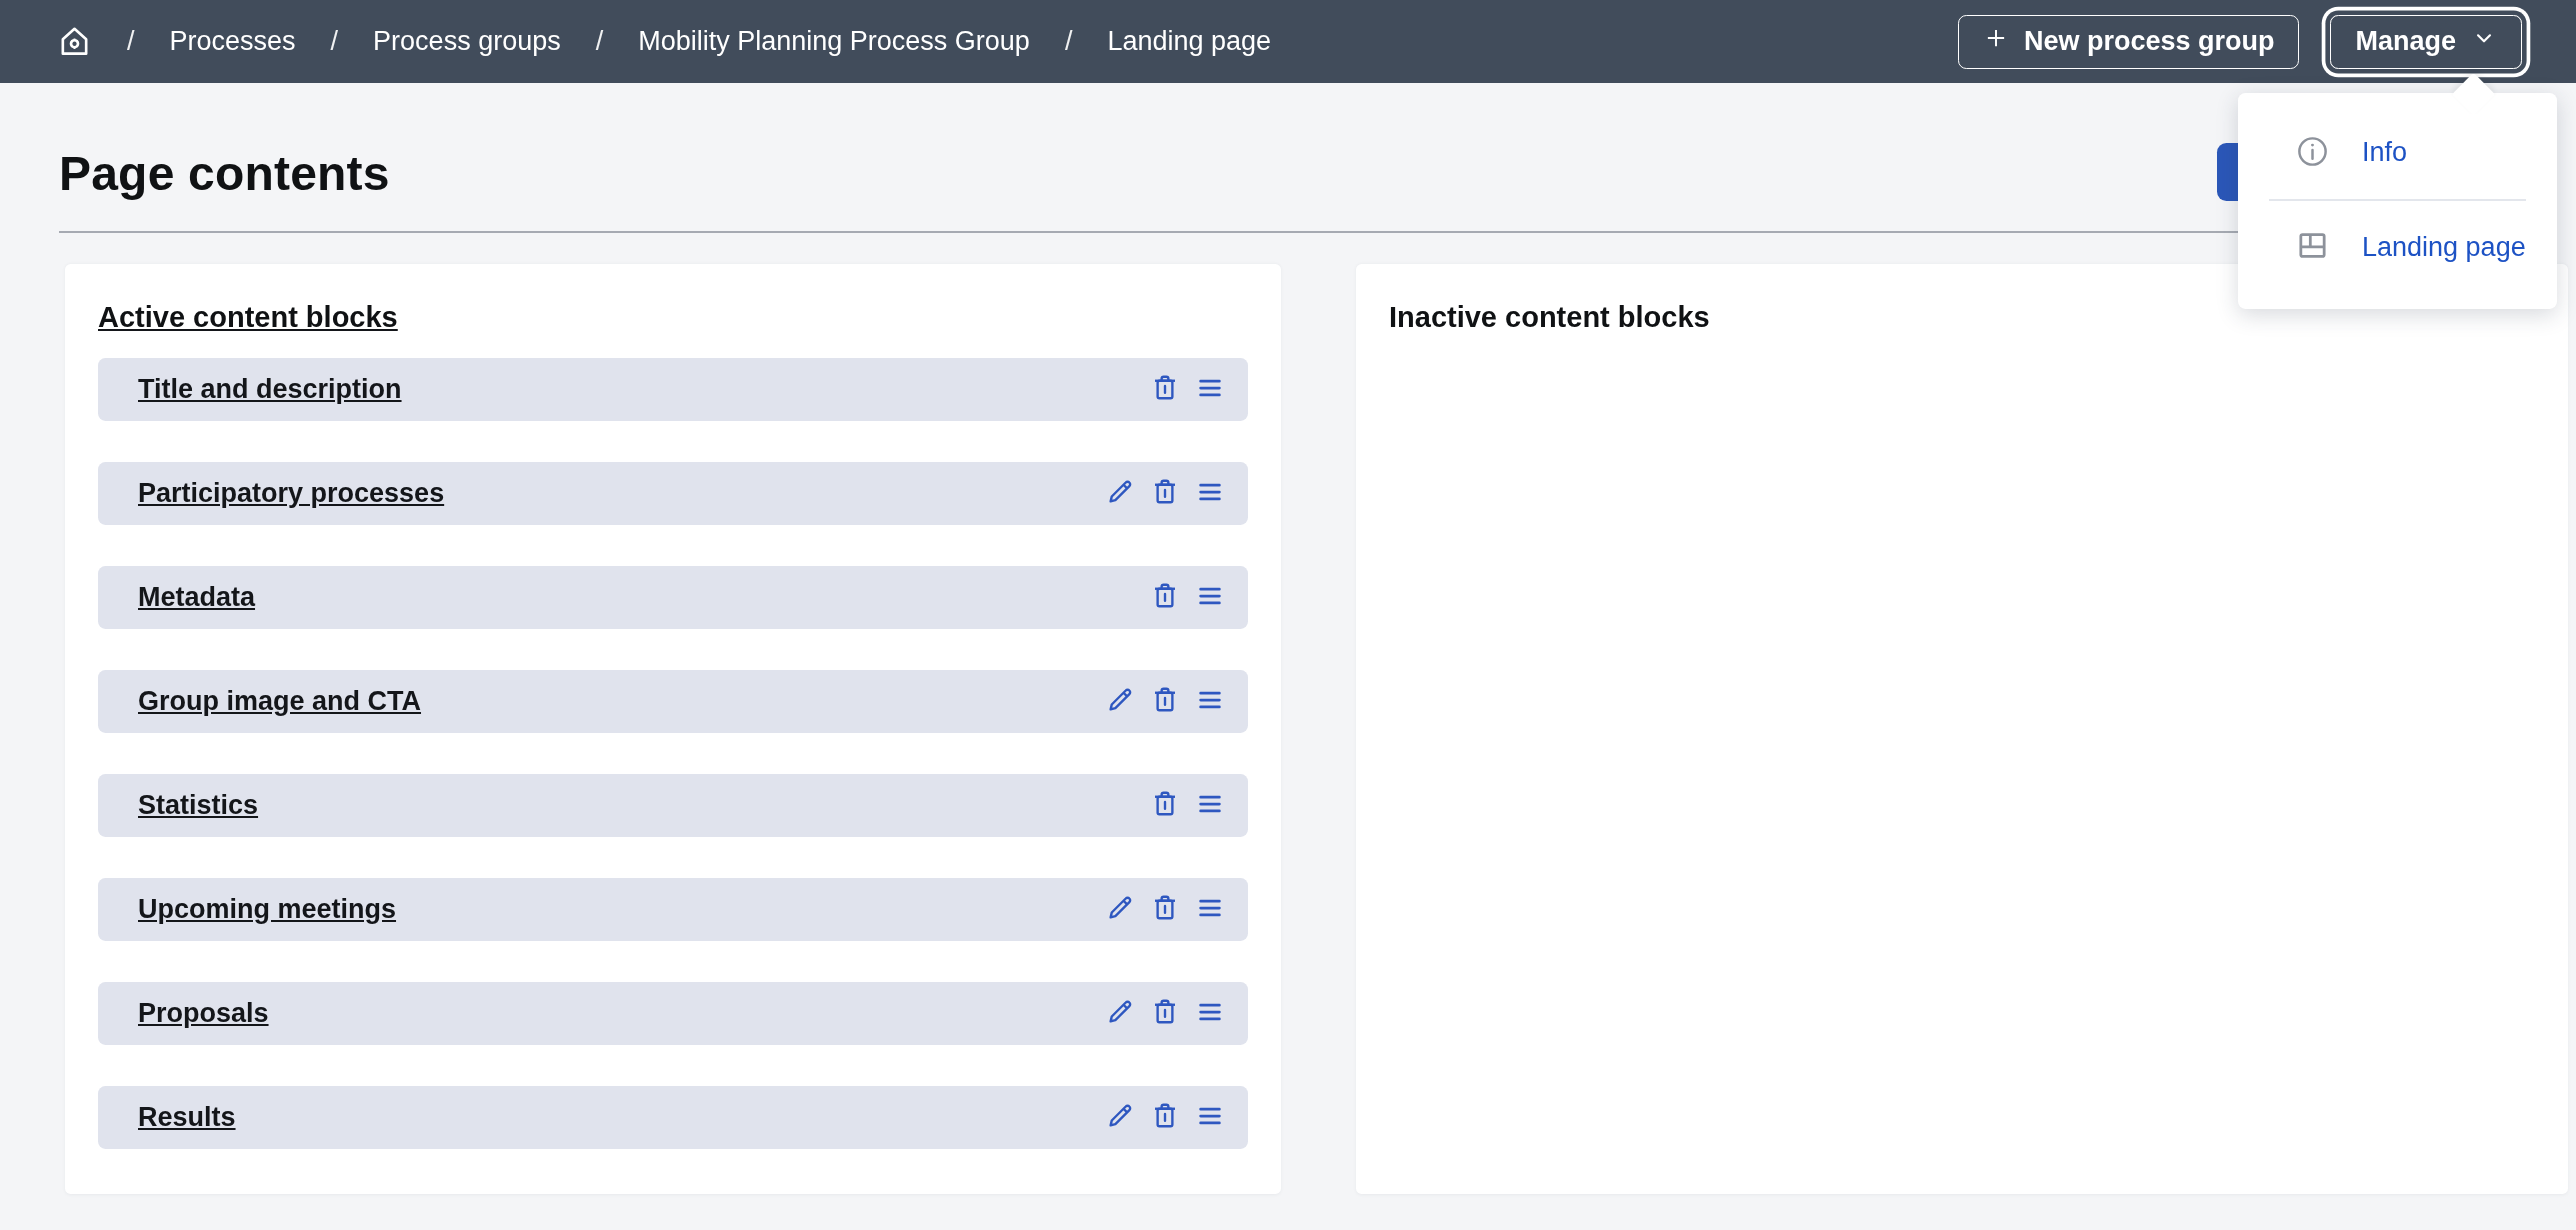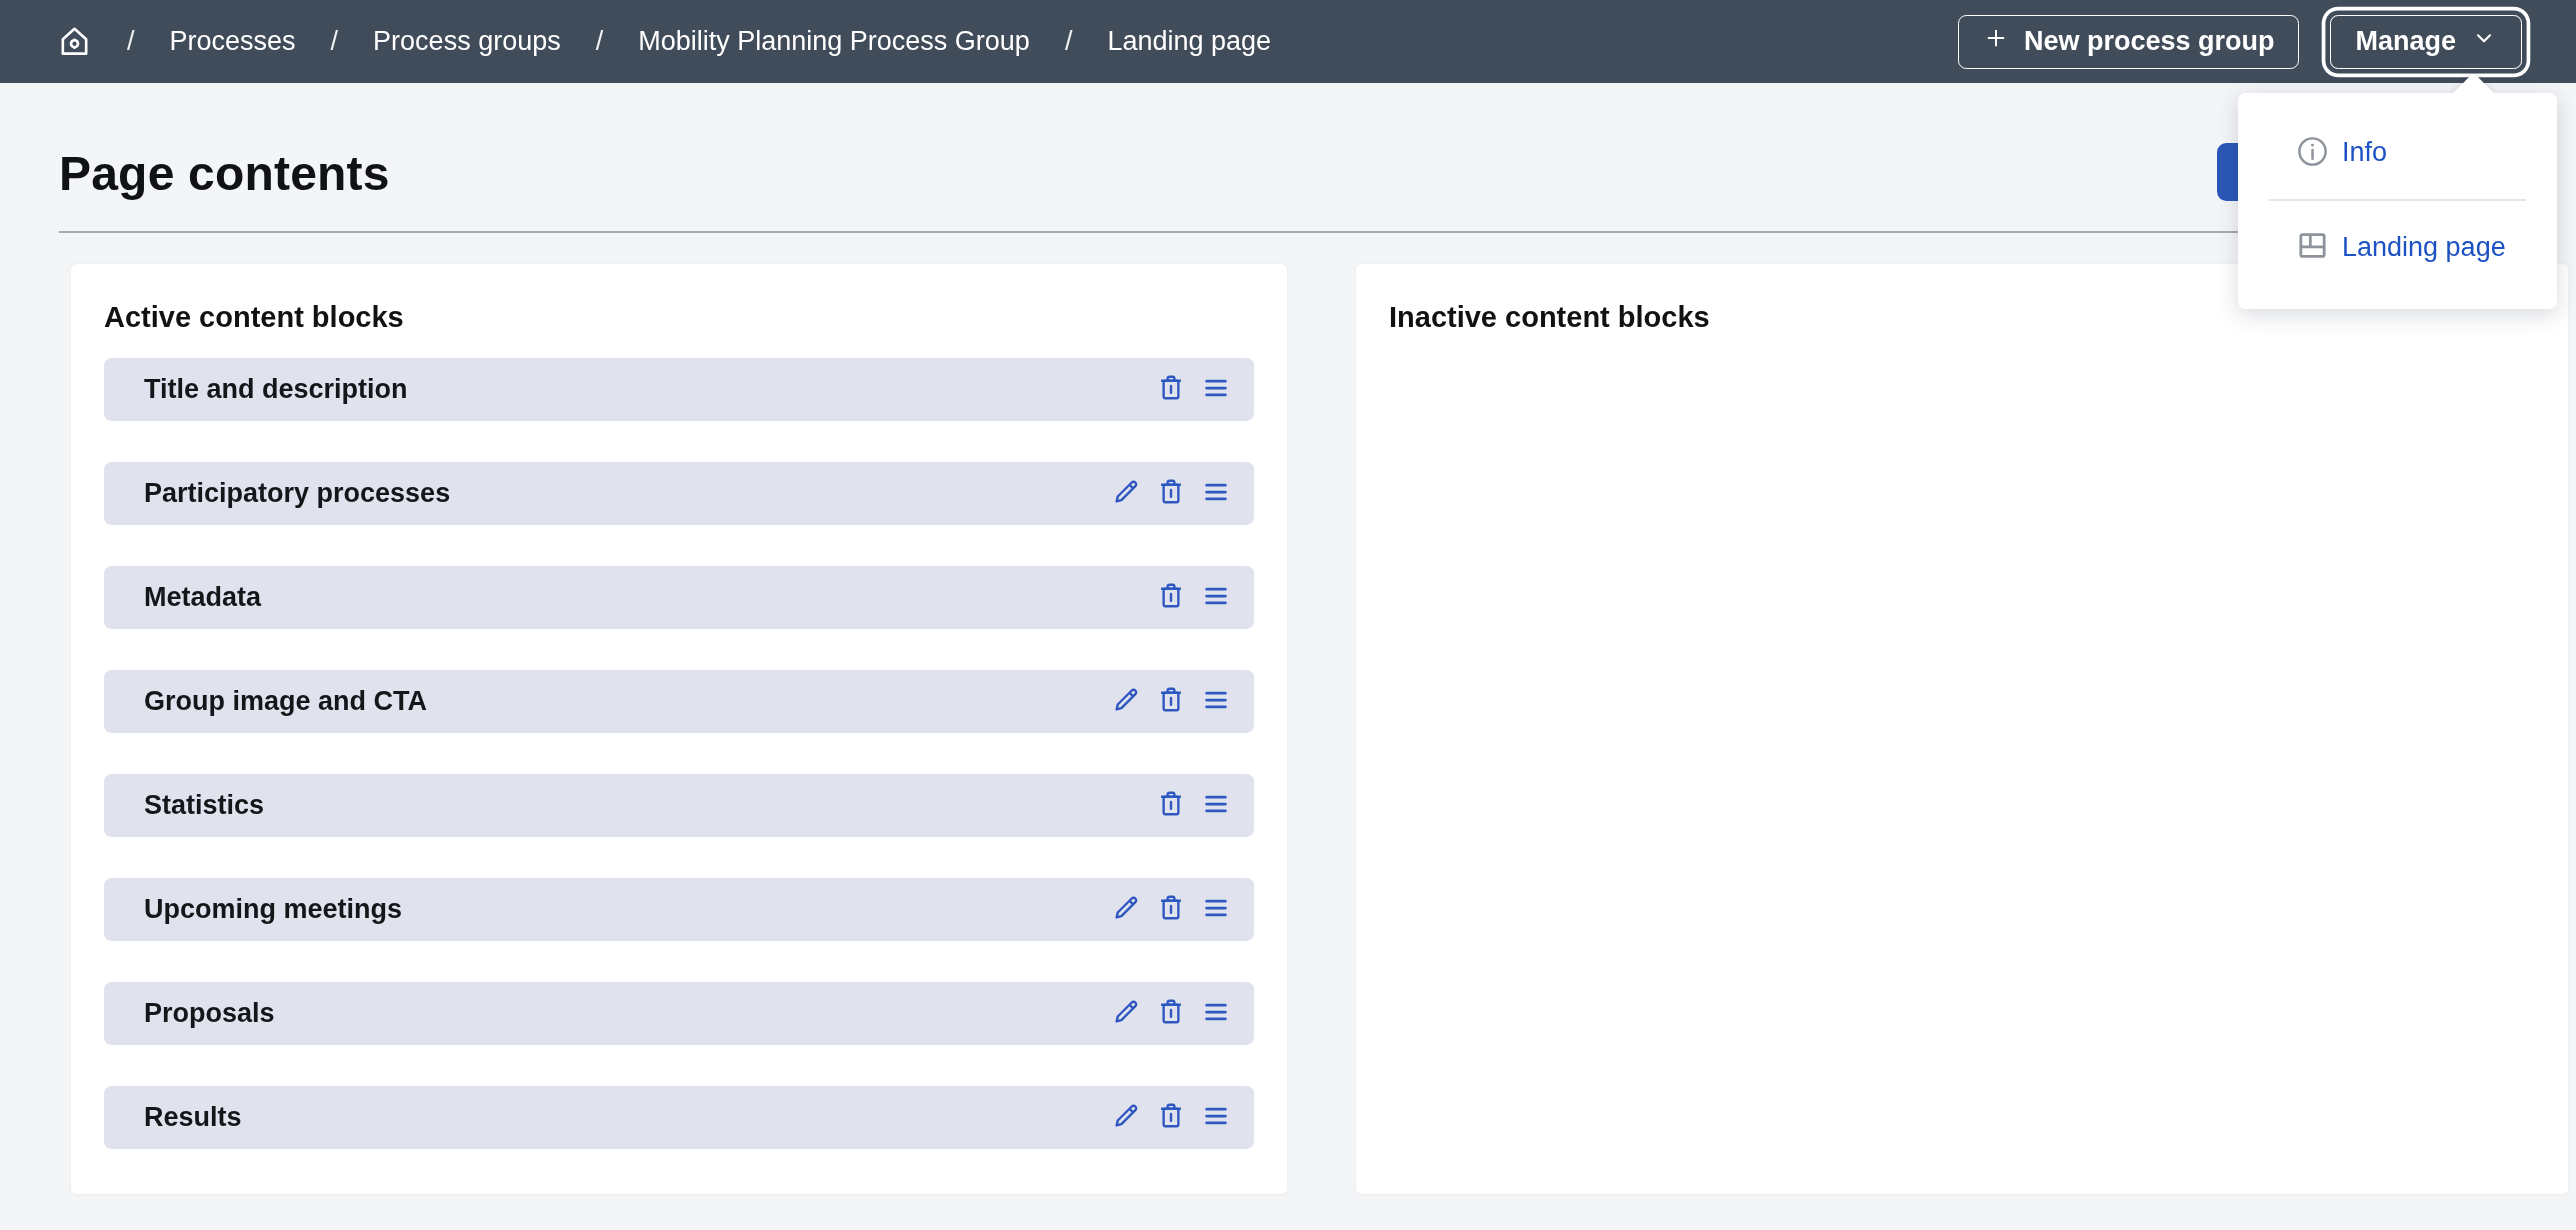--- a/index.html
+++ b/index.html
@@ -51,21 +51,21 @@
     background:#ffffff;border-radius:7.4px;
     box-shadow:0 5.6px 22px rgba(40,50,70,.18);
     z-index:10;padding:13px 0;
   }
   .dropdown-arrow{
     position:absolute;top:-14px;left:220px;width:31px;height:31px;
     background:#ffffff;transform:rotate(45deg);border-radius:3.7px;
     box-shadow:-2.8px -2.8px 5.6px rgba(40,50,70,.08);
   }
   .menu-item{
-    display:flex;align-items:center;gap:12px;
+    display:flex;align-items:center;gap:32px;
     height:93px;padding:0 28px 0 57px;cursor:pointer;
   }
   .menu-item svg{width:35px;height:35px;color:var(--muted-icon);flex:0 0 auto;}
   .menu-label{font-size:27px;font-weight:400;color:var(--link-blue);}
   .menu-divider{height:1.9px;background:#e3e6ec;margin:0 31px;}
   
   .page-title{
     position:absolute;left:59px;top:146px;
     font-size:48px;font-weight:700;color:#101214;letter-spacing:0.2px;
   }
@@ -78,21 +78,21 @@
     background:var(--primary-btn);border:none;border-radius:9.3px;
     z-index:2;cursor:pointer;
   }
   
   .card{
     position:absolute;top:264px;height:930px;
     background:var(--card-bg);border-radius:5.6px;
     box-shadow:0 0.9px 3.7px rgba(40,50,70,.06);
     padding:37px 33px;
   }
-  .card.active-card{left:71px;width:1216px;}
+  .card.active-card{left:65px;width:1216px;text-decoration:underline;}
   .card.inactive-card{left:1356px;width:1212px;}
   .card-heading{font-size:29px;font-weight:700;color:#101214;line-height:33px;margin-bottom:24px;}
   .blocks-list{display:flex;flex-direction:column;gap:41px;}
   .block-row{
     height:63px;background:var(--row-bg);border-radius:7.4px;
     display:flex;align-items:center;justify-content:space-between;
     padding:0 22px 0 28px;cursor:grab;
   }
   .block-label{font-size:27px;font-weight:700;color:var(--text-dark);margin-left:12px;}
   .block-actions{display:flex;align-items:center;gap:12px;}

